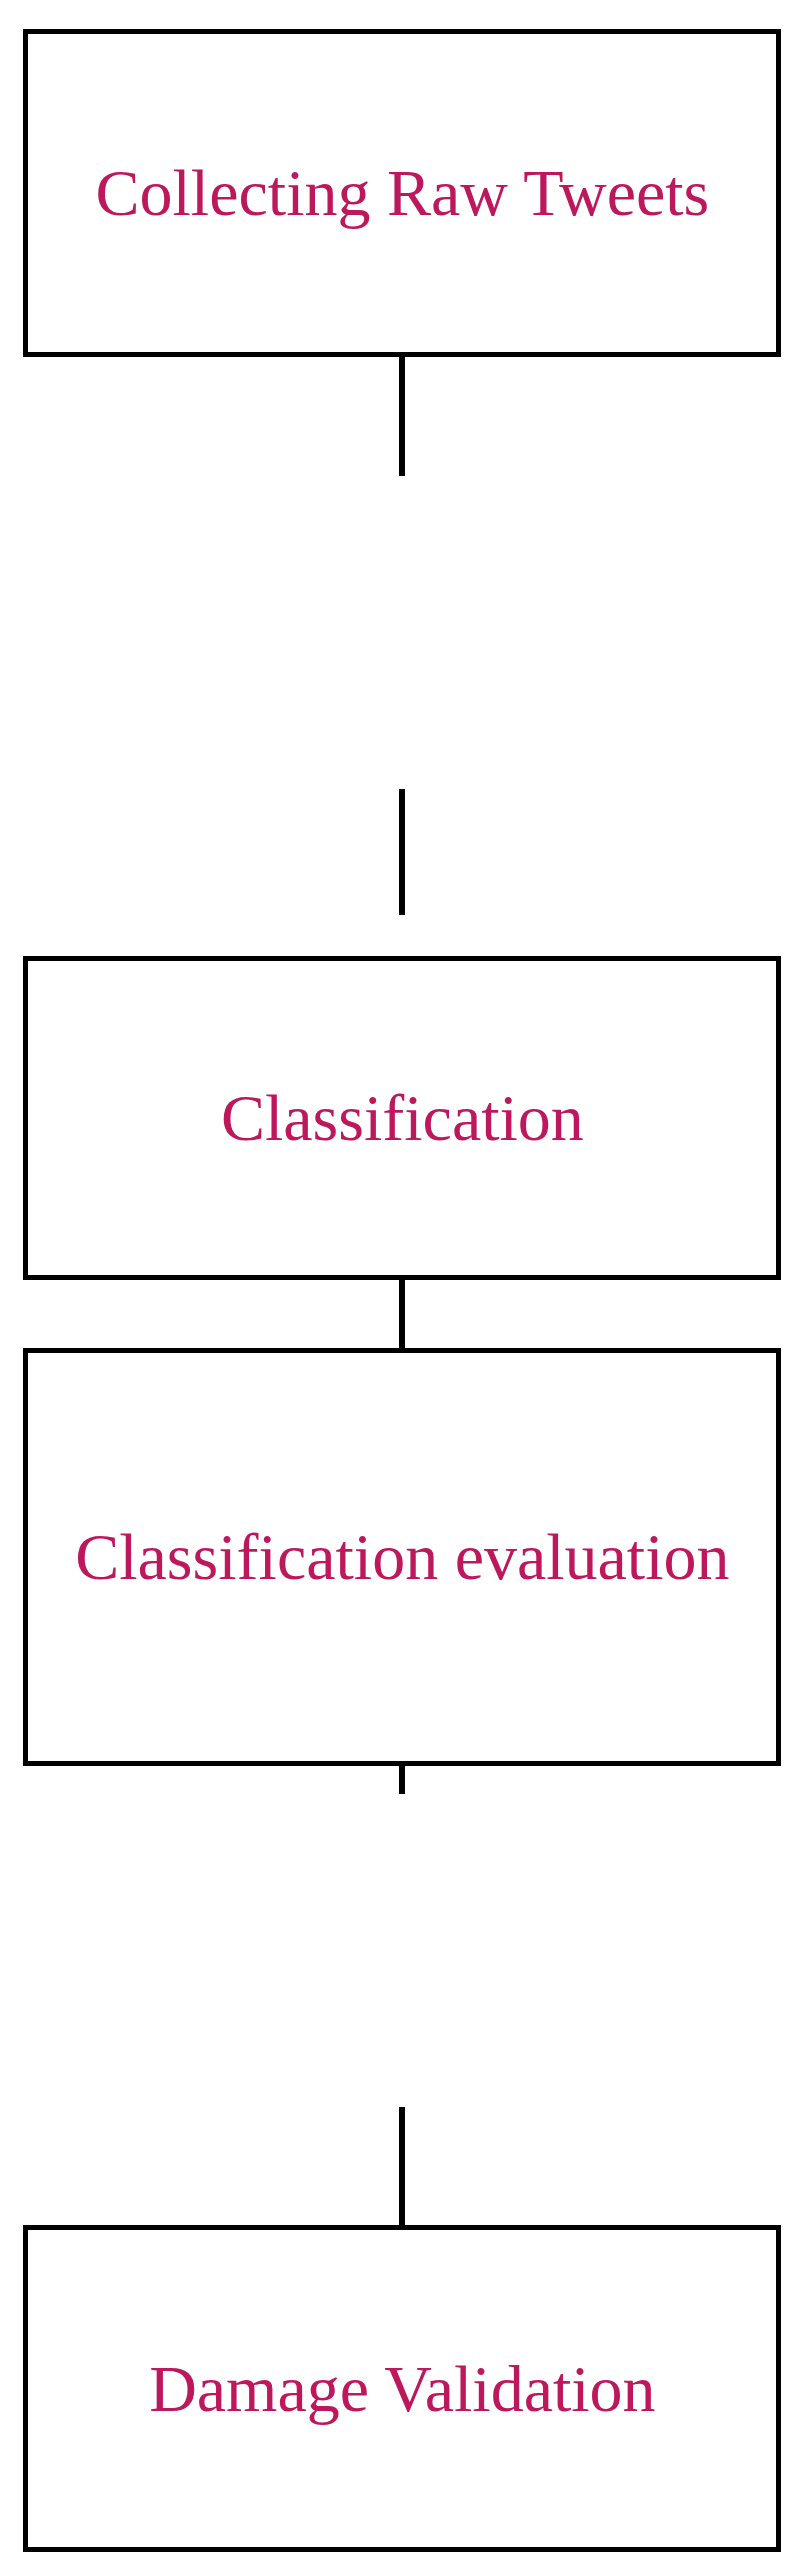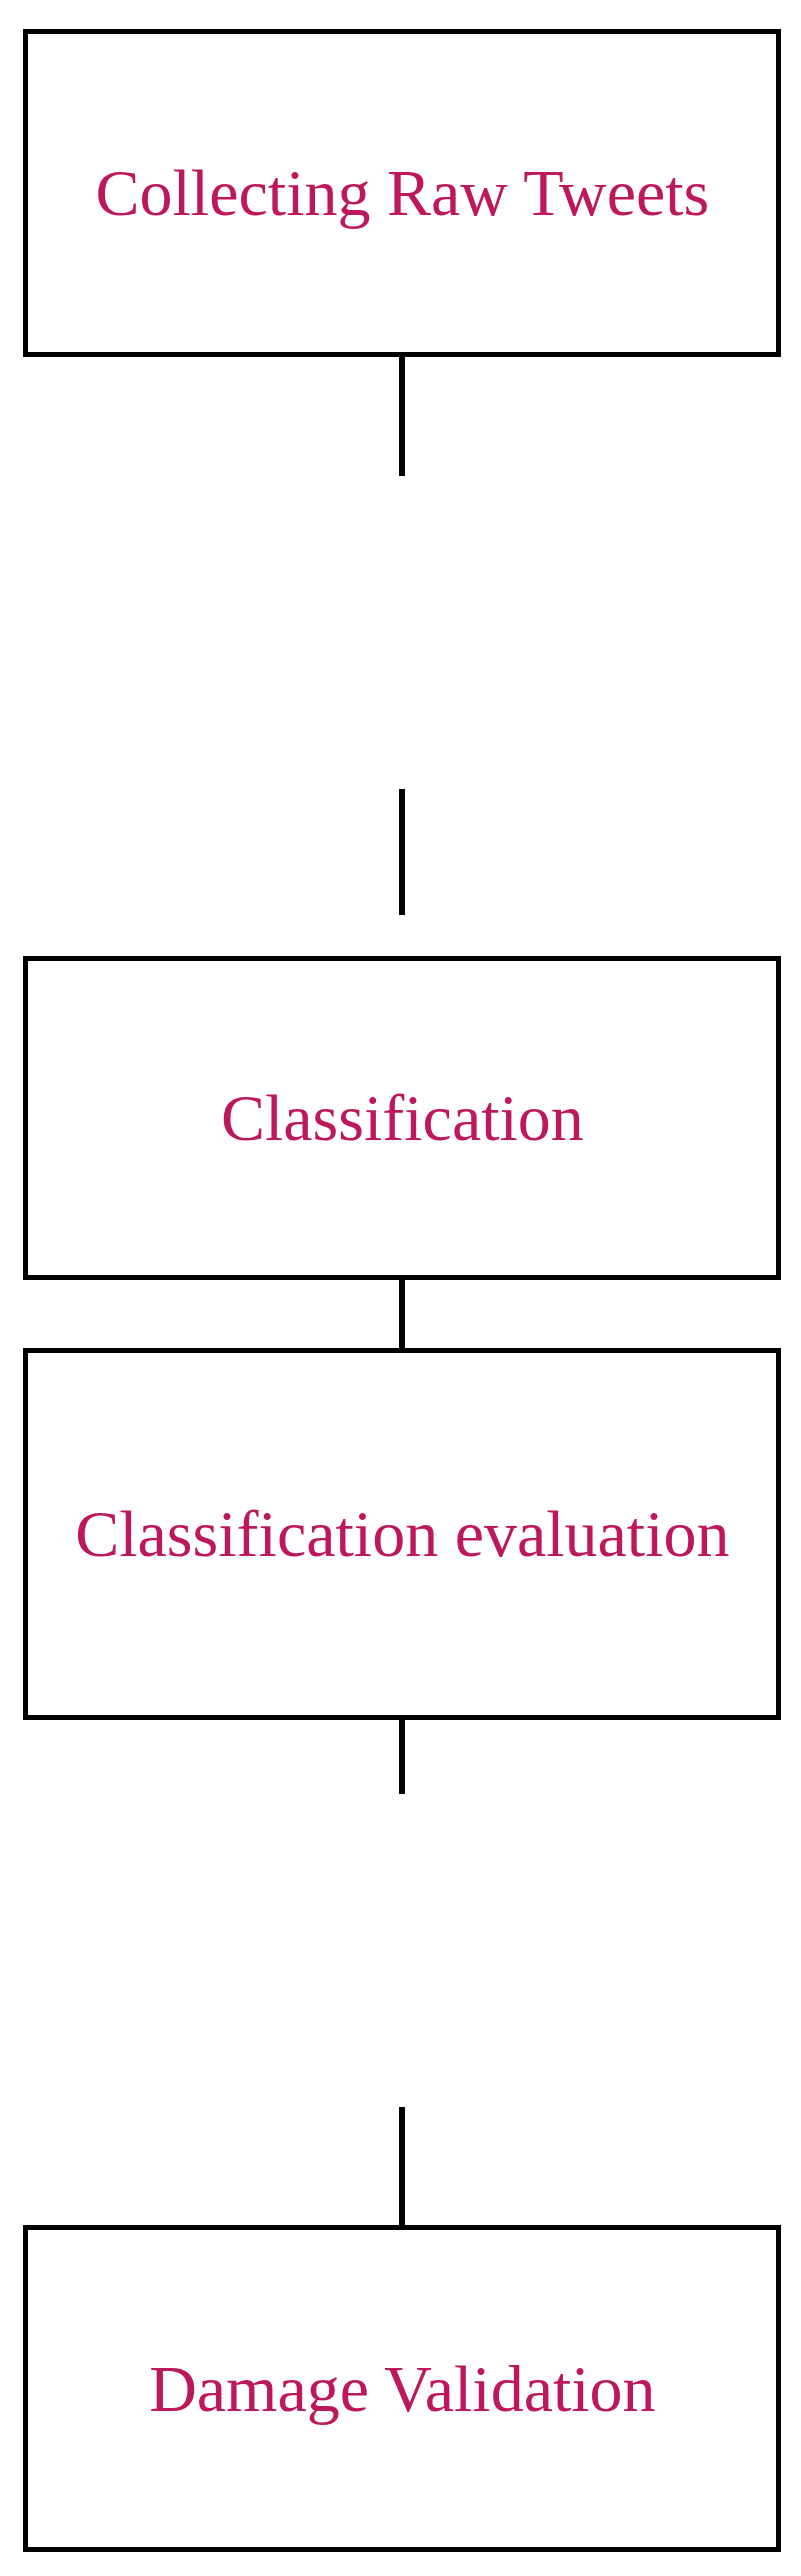--- a/index.html
+++ b/index.html
@@ -38,21 +38,21 @@
     position: absolute;
     left: 399px;
     width: 5.5px;
     background: #000000;
     z-index: 0;
   }
   
   .b1 { top: 29px;   height: 328px; }
   .b2 { top: 469px;  height: 326px; }
   .b3 { top: 908px; height: 324px; margin-top: 48px; }
-  .b4 { top: 1348px; height: 372px; }
+  .b4 { top: 1348px; height: 418px; }
   .b5 { top: 1787px; height: 326px; }
   .b6 { top: 2225px; height: 327px; justify-content: center; }
   
   .c1 { top: 351px;  height: 125px; }
   .c2 { top: 789px; height: 126px; }
   .c3 { top: 1226px; height: 130px; }
   .c4 { top: 1667px; height: 127px; }
   .c5 { top: 2107px; height: 126px; }
 </style>
 </head>

